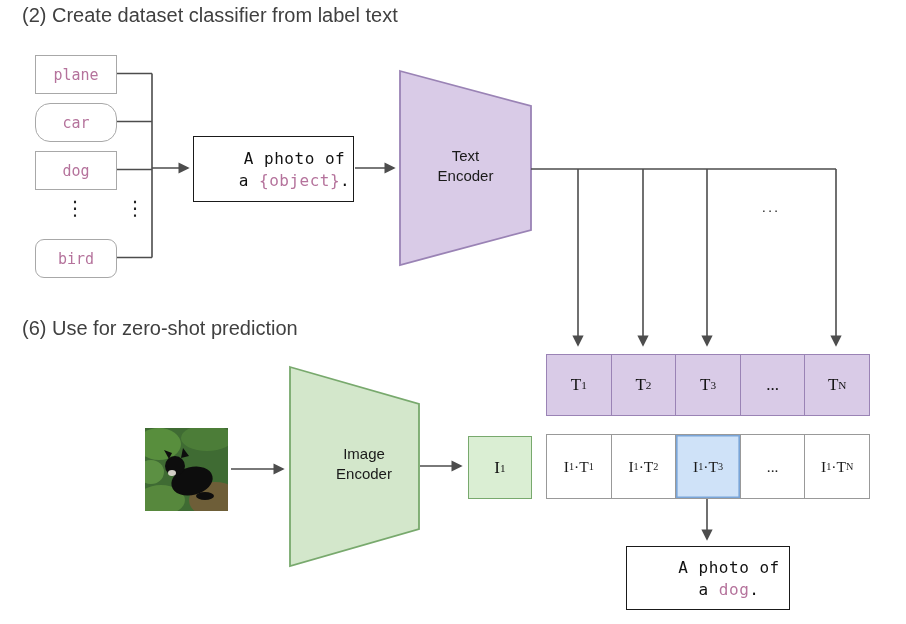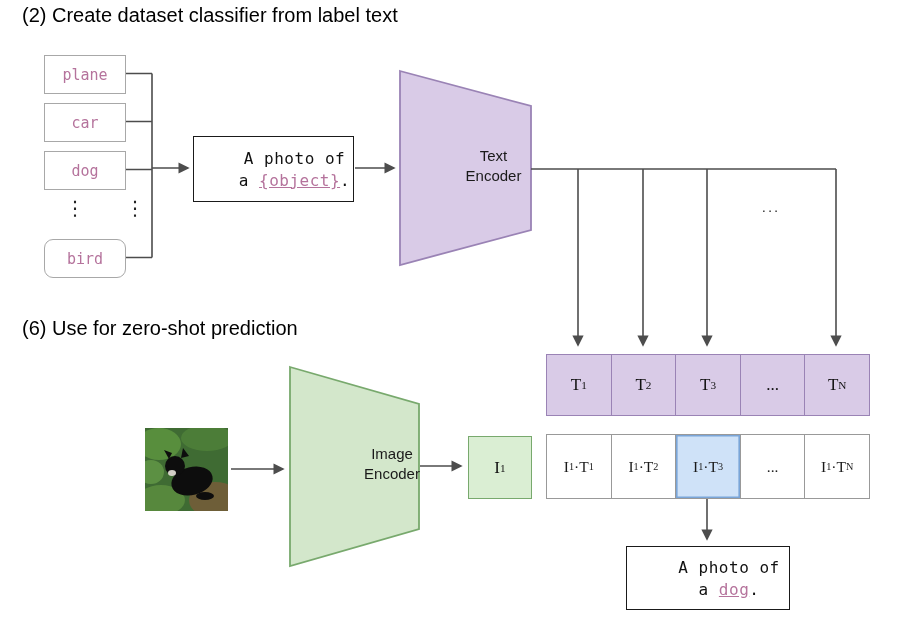--- a/index.html
+++ b/index.html
@@ -10,33 +10,33 @@
   }
   html,body{margin:0;padding:0;background:#fff;}
   .canvas{position:relative;width:906px;height:624px;background:#fff;overflow:hidden;
           font-family:"Liberation Sans",sans-serif;color:#111;}
   .abs{position:absolute;}
   svg.layer{position:absolute;left:0;top:0;width:906px;height:624px;}
   .ln{stroke:var(--arrow);stroke-width:1.6;fill:none;}
   .enc-text{fill:var(--purple-fill);stroke:var(--purple-border);stroke-width:1.8;}
   .enc-img{fill:var(--green-fill);stroke:var(--green-border);stroke-width:1.8;}
 
-  .sec-title{font-size:20px;color:#000000;white-space:nowrap;text-align:center;}
-
-  .labelbox{left:44px;width:80px;height:37px;border:1px solid #a8a8a8;background:#fff;
+  .sec-title{font-size:20px;color:#404040;white-space:nowrap;text-align:center;}
+
+  .labelbox{left:35px;width:80px;height:37px;border:1px solid #a8a8a8;background:#fff;
             display:flex;align-items:center;justify-content:center;
             font-family:"DejaVu Sans Mono",monospace;font-size:15px;color:var(--label-pink);}
   .vdots{width:24px;text-align:center;font-size:20px;color:#222;line-height:1;}
 
   .pbox{left:193px;top:136px;width:159px;height:64px;border:1.5px solid #1a1a1a;background:#fff;
         display:flex;flex-direction:column;align-items:center;justify-content:center;gap:3px;}
   .mono-line{font-family:"DejaVu Sans Mono",monospace;font-size:16px;letter-spacing:.5px;color:#111;white-space:nowrap;margin-left:42px;}
-  .pink{color:var(--label-pink);text-decoration:underline;}
-
-  .enc-label{text-align:center;font-size:15px;line-height:20px;color:#1a1a1a;padding-left:28px;}
+  .pink{color:var(--label-pink);}
+
+  .enc-label{text-align:center;font-size:15px;line-height:20px;color:#1a1a1a;}
 
   .hdots{text-align:center;font-size:15px;letter-spacing:2px;color:#333;}
 
   .row{display:flex;background:#fff;}
   .t-row{left:546px;top:354px;width:322px;height:60px;border:1.5px solid var(--purple-border);}
   .t-row .cell{flex:1;background:var(--purple-fill);display:flex;align-items:center;justify-content:center;
                font-family:"Liberation Serif",serif;font-size:17px;color:#111;}
   .t-row .cell + .cell{border-left:1.5px solid var(--purple-border);}
 
   .sim-row{left:546px;top:434px;width:322px;height:63px;border:1px solid #999;}
@@ -87,21 +87,21 @@
     <line class="ln" x1="231" y1="469" x2="283" y2="469" marker-end="url(#arw)"></line>
 
     <line class="ln" x1="420" y1="466" x2="461" y2="466" marker-end="url(#arw)"></line>
 
     <line class="ln" x1="707" y1="498" x2="707" y2="539" marker-end="url(#arw)"></line>
   </svg>
 
   <div class="abs sec-title" style="left:22px;top:4px;">(2) Create dataset classifier from label text</div>
 
   <div class="abs labelbox" style="top:55px;">plane</div>
-  <div class="abs labelbox" style="top:103px;">car</div>
+  <div class="abs labelbox" style="top:103px;border-radius:15px;">car</div>
   <div class="abs labelbox" style="top:151px;">dog</div>
   <div class="abs vdots" style="left:63px;top:198px;">⋮</div>
   <div class="abs vdots" style="left:123px;top:198px;">⋮</div>
   <div class="abs labelbox" style="top:239px;border-radius:9px;">bird</div>
 
   <div class="abs pbox">
     <div class="mono-line">A photo of</div>
     <div class="mono-line"><span>a </span><span class="pink">{object}</span><span>.</span></div>
   </div>
 

